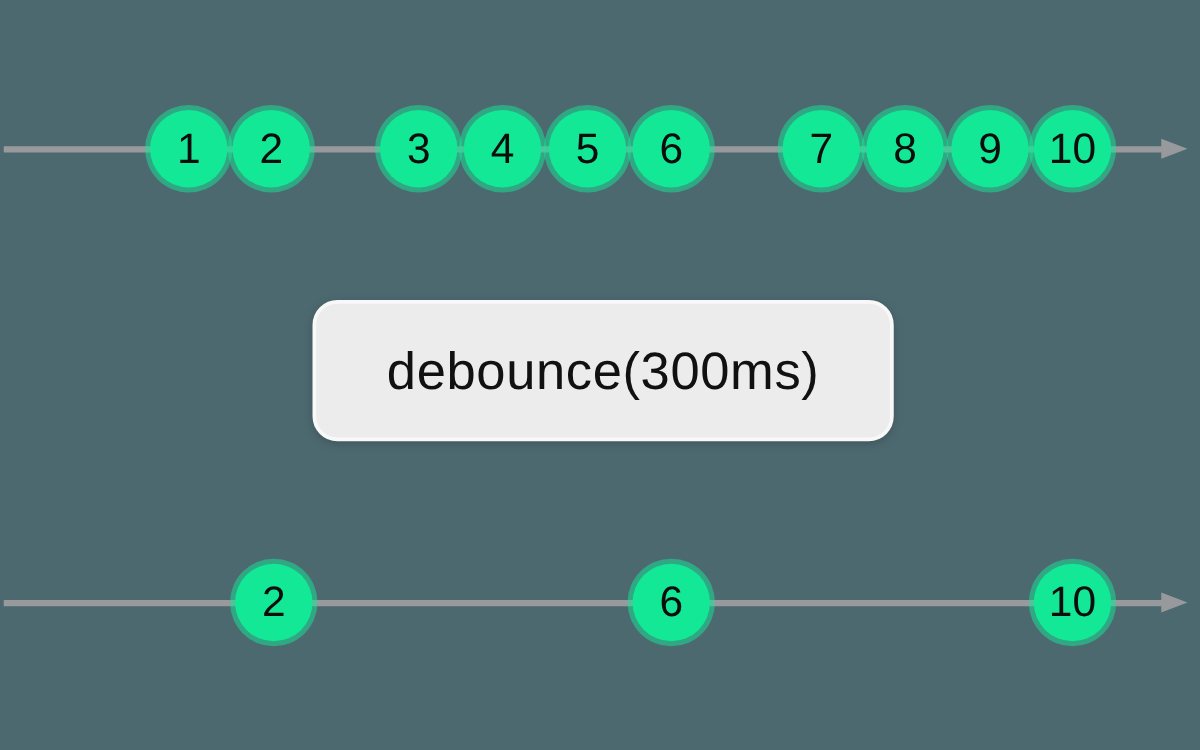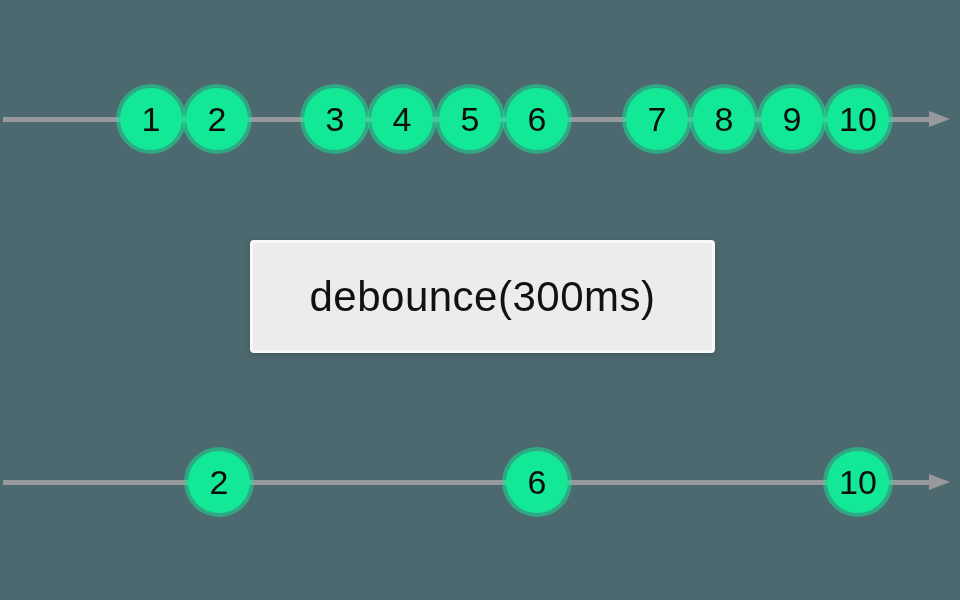--- a/index.html
+++ b/index.html
@@ -61,21 +61,21 @@
   }
   .operator-box {
     position: absolute;
     left: 250px;
     top: 240px;
     width: 465px;
     height: 113px;
     box-sizing: border-box;
     background: var(--box-bg);
     border: 3px solid var(--box-border);
-    border-radius: 4px;
+    border-radius: 20px;
     box-shadow: 0 2px 8px rgba(0,0,0,0.18);
     display: flex;
     align-items: center;
     justify-content: center;
   }
   .operator-label {
     font-size: 42px;
     color: var(--op-text);
     letter-spacing: 0.5px;
   }

